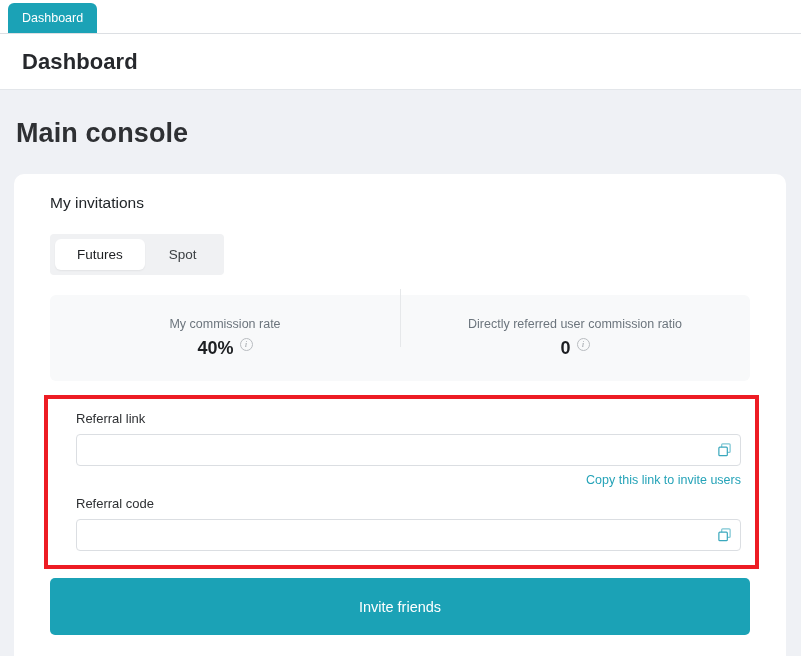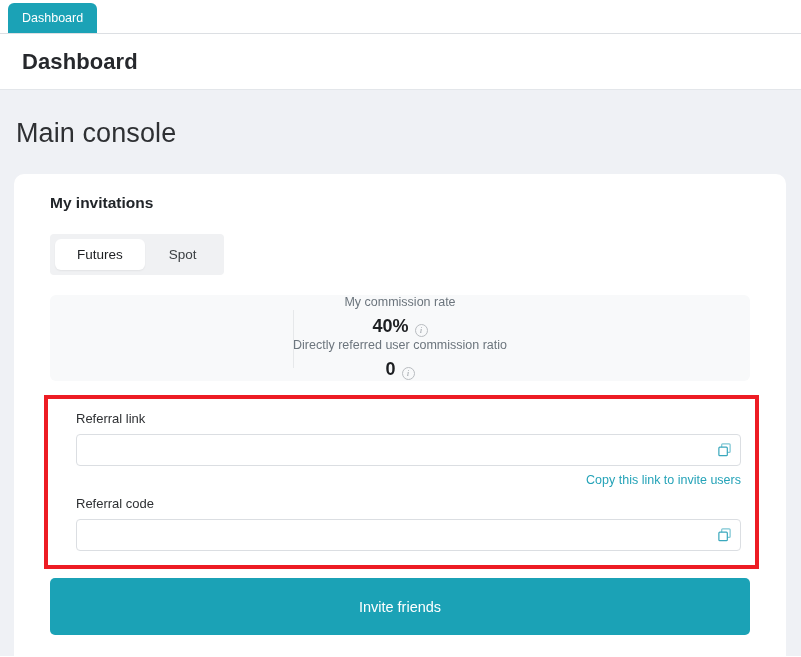--- a/index.html
+++ b/index.html
@@ -58,40 +58,40 @@
   .canvas {
     background: #eff1f5;
     height: calc(657px - 34px - 57px);
     padding: 0;
     position: relative;
   }
   .console-title {
     margin: 0;
     padding: 28px 0 0 16px;
     font-size: 27px;
-    font-weight: normal;
+    font-weight: bold;
     color: #2e3033;
     letter-spacing: 0.1px;
   }
 
   
   .card {
     position: absolute;
     left: 14px;
     right: 15px;
     top: 84px;
     bottom: -40px;
     background: #ffffff;
     border-radius: 10px;
     padding: 20px 22px 0 22px;
   }
   .card-title {
     margin: 0 0 22px 14px;
     font-size: 15.5px;
-    font-weight: bold;
+    font-weight: normal;
     color: #212529;
   }
 
   
   .segmented {
     margin-left: 14px;
     display: inline-flex;
     background: #f0f1f3;
     border-radius: 4px;
     padding: 5px;
@@ -112,21 +112,20 @@
   }
 
   
   .stats {
     margin: 20px 14px 0 14px;
     background: #f8f9fa;
     border-radius: 6px;
     height: 86px;
     display: flex;
     align-items: center;
-    flex-direction: column;
   }
   .stat {
     flex: 1;
     text-align: center;
     position: relative;
   }
   .stat + .stat::before {
     content: "";
     position: absolute;
     left: 0;
@@ -136,21 +135,21 @@
     background: #e6e8ea;
   }
   .stat-label {
     font-size: 12.5px;
     color: #6c757d;
     display: block;
     margin-bottom: 7px;
   }
   .stat-value-row {
     display: flex;
-    align-items: flex-end;
+    align-items: flex-start;
     justify-content: center;
     gap: 6px;
   }
   .stat-value {
     font-size: 18px;
     font-weight: bold;
     color: #1d1f22;
   }
   .info-icon {
     width: 13px;

